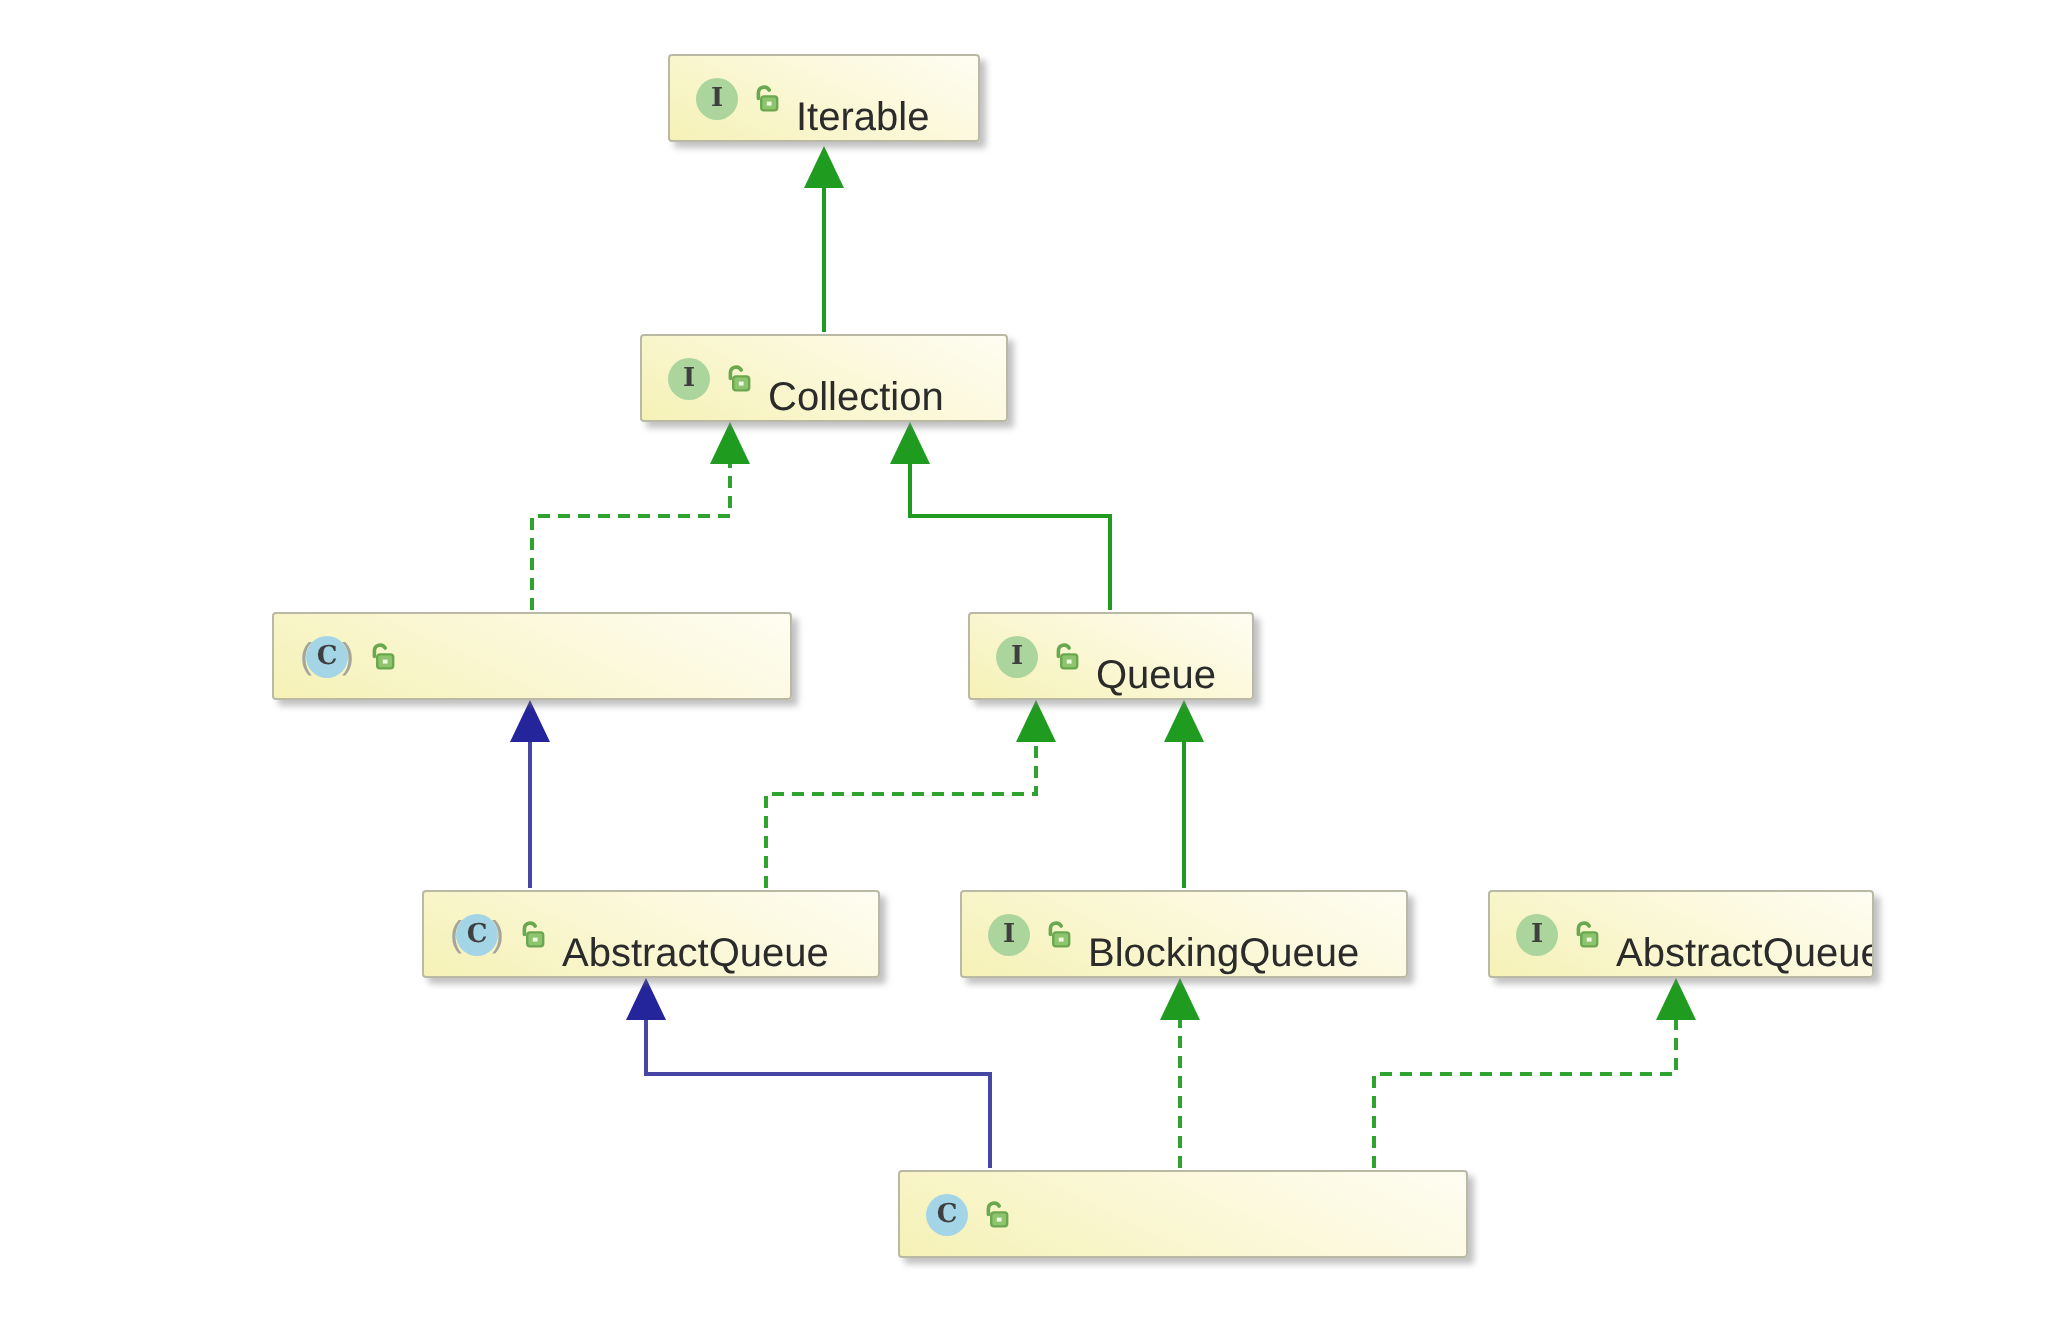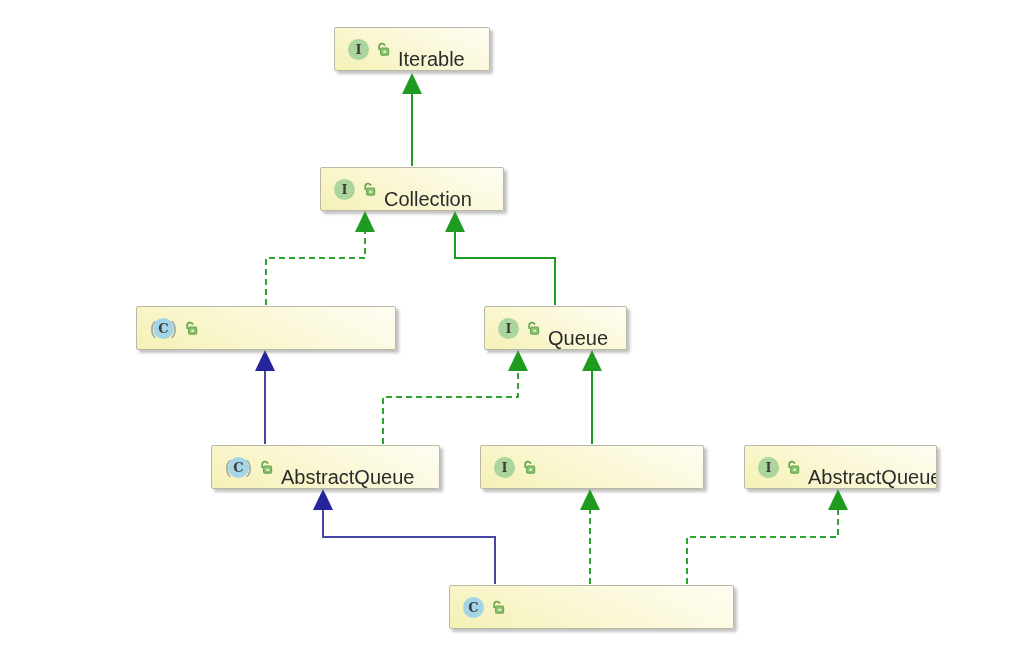--- a/index.html
+++ b/index.html
@@ -127,20 +127,21 @@
     </div>
     <div class="node" style="left: 480px; top: 445px; width: 224px; height: 44px;">
       <span class="type-icon">
         <span class="circle int">I</span>
       </span>
       <svg class="lock" width="15" height="16" viewBox="0 0 15 16">
         <path d="M3.2 8.2 V5.4 A2.9 2.9 0 0 1 8.6 4.0" fill="none" stroke="#6aa84f" stroke-width="1.8" stroke-linecap="round"></path>
         <rect x="4.6" y="7.2" width="8" height="7" rx="1.4" fill="#8fc46f" stroke="#6aa84f" stroke-width="1.2"></rect>
         <rect x="7.4" y="9.8" width="2.4" height="2" fill="#eef7e0"></rect>
       </svg>
+      <span class="label">BlockingQueue</span>
     </div>
     <div class="node" style="left: 744px; top: 445px; width: 193px; height: 44px;">
       <span class="type-icon">
         <span class="circle int">I</span>
       </span>
       <svg class="lock" width="15" height="16" viewBox="0 0 15 16">
         <path d="M3.2 8.2 V5.4 A2.9 2.9 0 0 1 8.6 4.0" fill="none" stroke="#6aa84f" stroke-width="1.8" stroke-linecap="round"></path>
         <rect x="4.6" y="7.2" width="8" height="7" rx="1.4" fill="#8fc46f" stroke="#6aa84f" stroke-width="1.2"></rect>
         <rect x="7.4" y="9.8" width="2.4" height="2" fill="#eef7e0"></rect>
       </svg>

